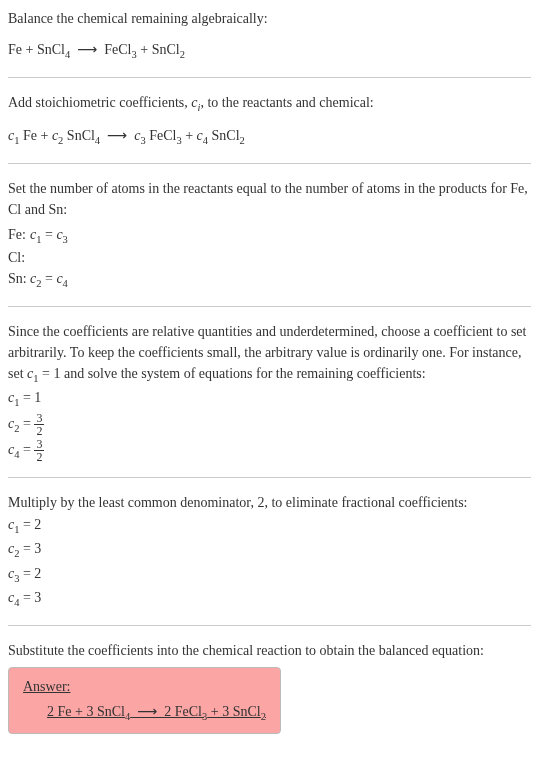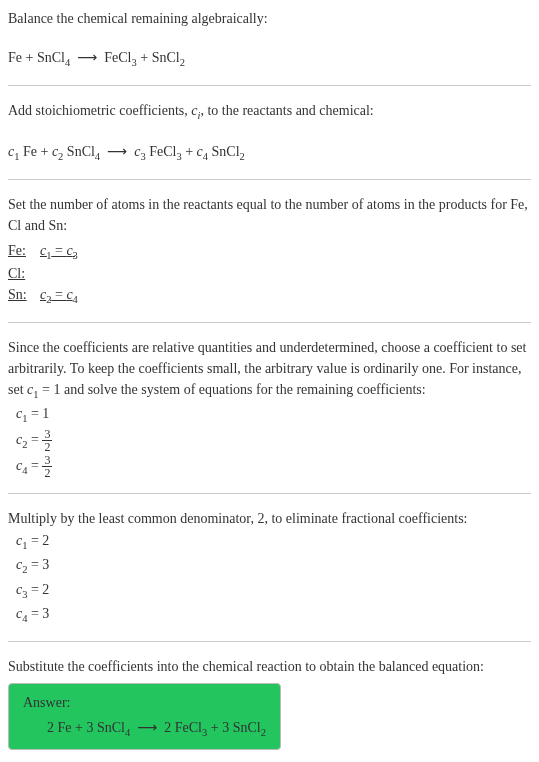--- a/index.html
+++ b/index.html
@@ -18,41 +18,40 @@
     hr {
       border: none;
       border-top: 1px solid #ccc;
       margin: 14px 0;
     }
     sub {
       font-size: 0.75em;
       vertical-align: sub;
     }
     .equation-line {
-      margin-top: 18px;
+      margin-top: 10px;
       white-space: nowrap;
     }
     .table-atoms {
       margin-top: 4px;
     }
     .table-row {
       display: flex;
-      gap: 10px;
-      text-decoration: underline;
     }
     .table-label {
       min-width: 22px;
     }
     .answer-box {
       display: inline-block;
       border: 1px solid #bbb;
       border-radius: 4px;
-      background: #22c55e;
+      background: #fca5a5;
       padding: 8px 14px;
       margin-top: 6px;
+      text-decoration: underline;
     }
     .answer-title {
       margin-bottom: 4px;
     }
     .answer-eq {
       padding-left: 24px;
       white-space: nowrap;
     }
     .frac {
       display: inline-block;
@@ -64,21 +63,21 @@
     .frac .top {
       display: block;
       border-bottom: 1px solid #333;
       padding: 0 2px;
     }
     .frac .bot {
       display: block;
       padding: 0 2px;
     }
     .coef-list div {
-      margin: 1px 8px;
+      margin: 1px 0;
     }
     .italic { font-style: italic; }
   </style>
 </head>
 <body>
 
 <div class="section">
   <div>Balance the chemical remaining algebraically:</div>
   <div class="equation-line">Fe + SnCl<sub>4</sub>&nbsp;&nbsp;⟶&nbsp;&nbsp;FeCl<sub>3</sub> + SnCl<sub>2</sub></div>
 </div>

